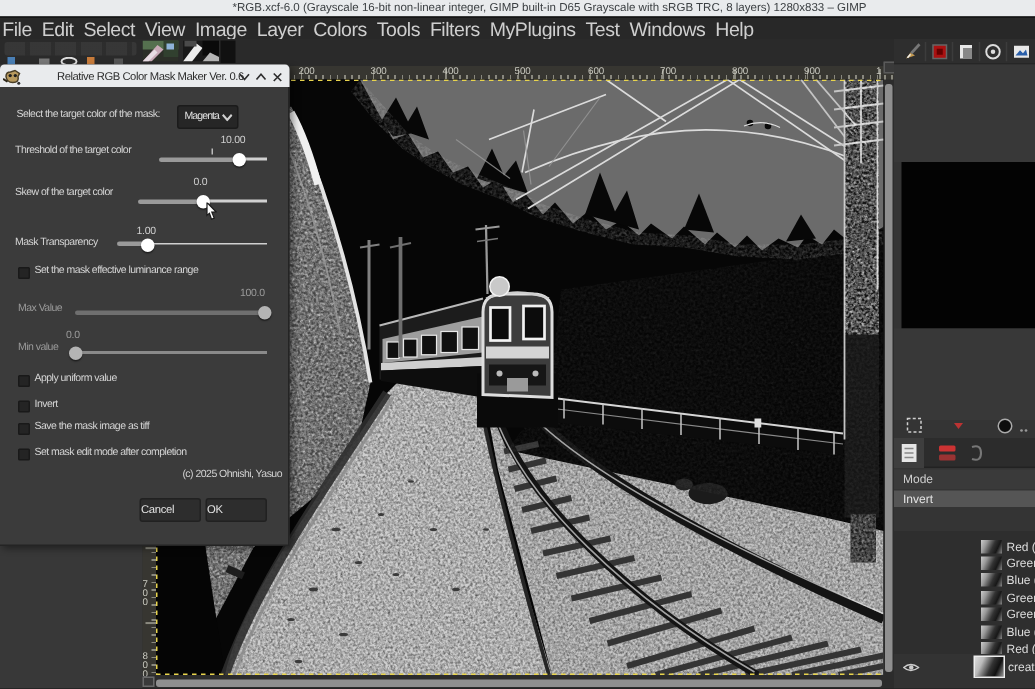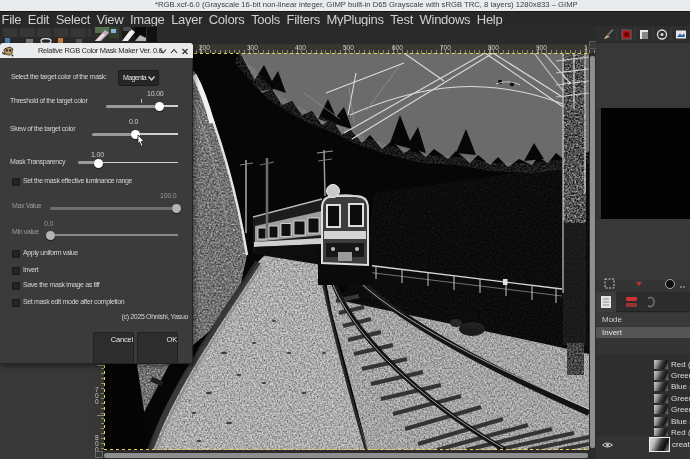--- a/index.html
+++ b/index.html
@@ -15,21 +15,21 @@
 #hscroll{left:104px;top:453px;width:484px;height:5px;background:#8f8f8f;border-radius:2px}
 #panel{left:596px;top:26px;width:94px;height:433px;background:#343434}
 #dialog{left:0;top:43px;width:193px;height:321px;background:#3b3b3b;border-right:1px solid #242424;border-bottom:1px solid #242424;box-shadow:2px 2px 5px rgba(0,0,0,.45)}
 #dlg-title{left:0;top:0;width:193px;height:15px;background:#e9ebed;border-radius:3px 3px 0 0;color:#2d2d2d;font-size:7.5px;letter-spacing:-0.25px;line-height:15px}
 .dlg-label{position:absolute;color:#d4d4d4;font-size:7px;letter-spacing:-0.35px;white-space:nowrap}
 .dlg-val{position:absolute;color:#cfcfcf;font-size:7px;letter-spacing:-0.2px;white-space:nowrap}
 .track{position:absolute;height:3px;background:#9a9a9a;border-radius:1.5px}
 .trackr{position:absolute;height:1.5px;background:#d0d0d0}
 .knob{position:absolute;width:9px;height:9px;border-radius:50%;background:#fff;box-shadow:0 1px 1px rgba(0,0,0,.5)}
 .cb{position:absolute;width:8px;height:8px;background:#242424;border:1px solid #191919;border-radius:1px}
-.btn{position:absolute;width:41px;height:32px;background:#2d2d2d;border:1px solid #212121;border-radius:2px;color:#e4e4e4;font-size:7.5px;letter-spacing:-0.2px;line-height:14px;text-align:right}
+.btn{position:absolute;width:41px;height:16px;background:#2d2d2d;border:1px solid #212121;border-radius:2px;color:#e4e4e4;font-size:7.5px;letter-spacing:-0.2px;line-height:14px;text-align:left}
 .lthumb{left:58px;width:14px;height:9px;background:linear-gradient(115deg,#ccc 0%,#999 25%,#333 55%,#181818 75%,#8a8a8a 100%)}
 .lname{left:75px;font-size:8px;line-height:9px;white-space:nowrap}
 #ruler-top span,#ruler-left span{font-size:6.5px;line-height:7px;color:#c9c9c0}
 </style></head><body>
 <div id="app">
   <div class="abs" id="titlebar">*RGB.xcf-6.0 (Grayscale 16-bit non-linear integer, GIMP built-in D65 Grayscale with sRGB TRC, 8 layers) 1280x833 – GIMP</div>
   <div class="abs" id="menubar"><span style="margin-left:1.5px">File</span><span>Edit</span><span>Select</span><span>View</span><span>Image</span><span>Layer</span><span>Colors</span><span>Tools</span><span>Filters</span><span>MyPlugins</span><span>Test</span><span>Windows</span><span>Help</span></div>
   <div class="abs" id="tabstrip">
     <div class="abs" style="left:3px;top:2px;width:88px;height:9px;background:repeating-linear-gradient(90deg,#3a3a3a 0 14px,#2e2e2e 14px 17px);border-radius:2px;opacity:0.8"></div>
     <svg class="abs" style="left:2px;top:12px" width="90" height="6" viewBox="0 0 90 6">

